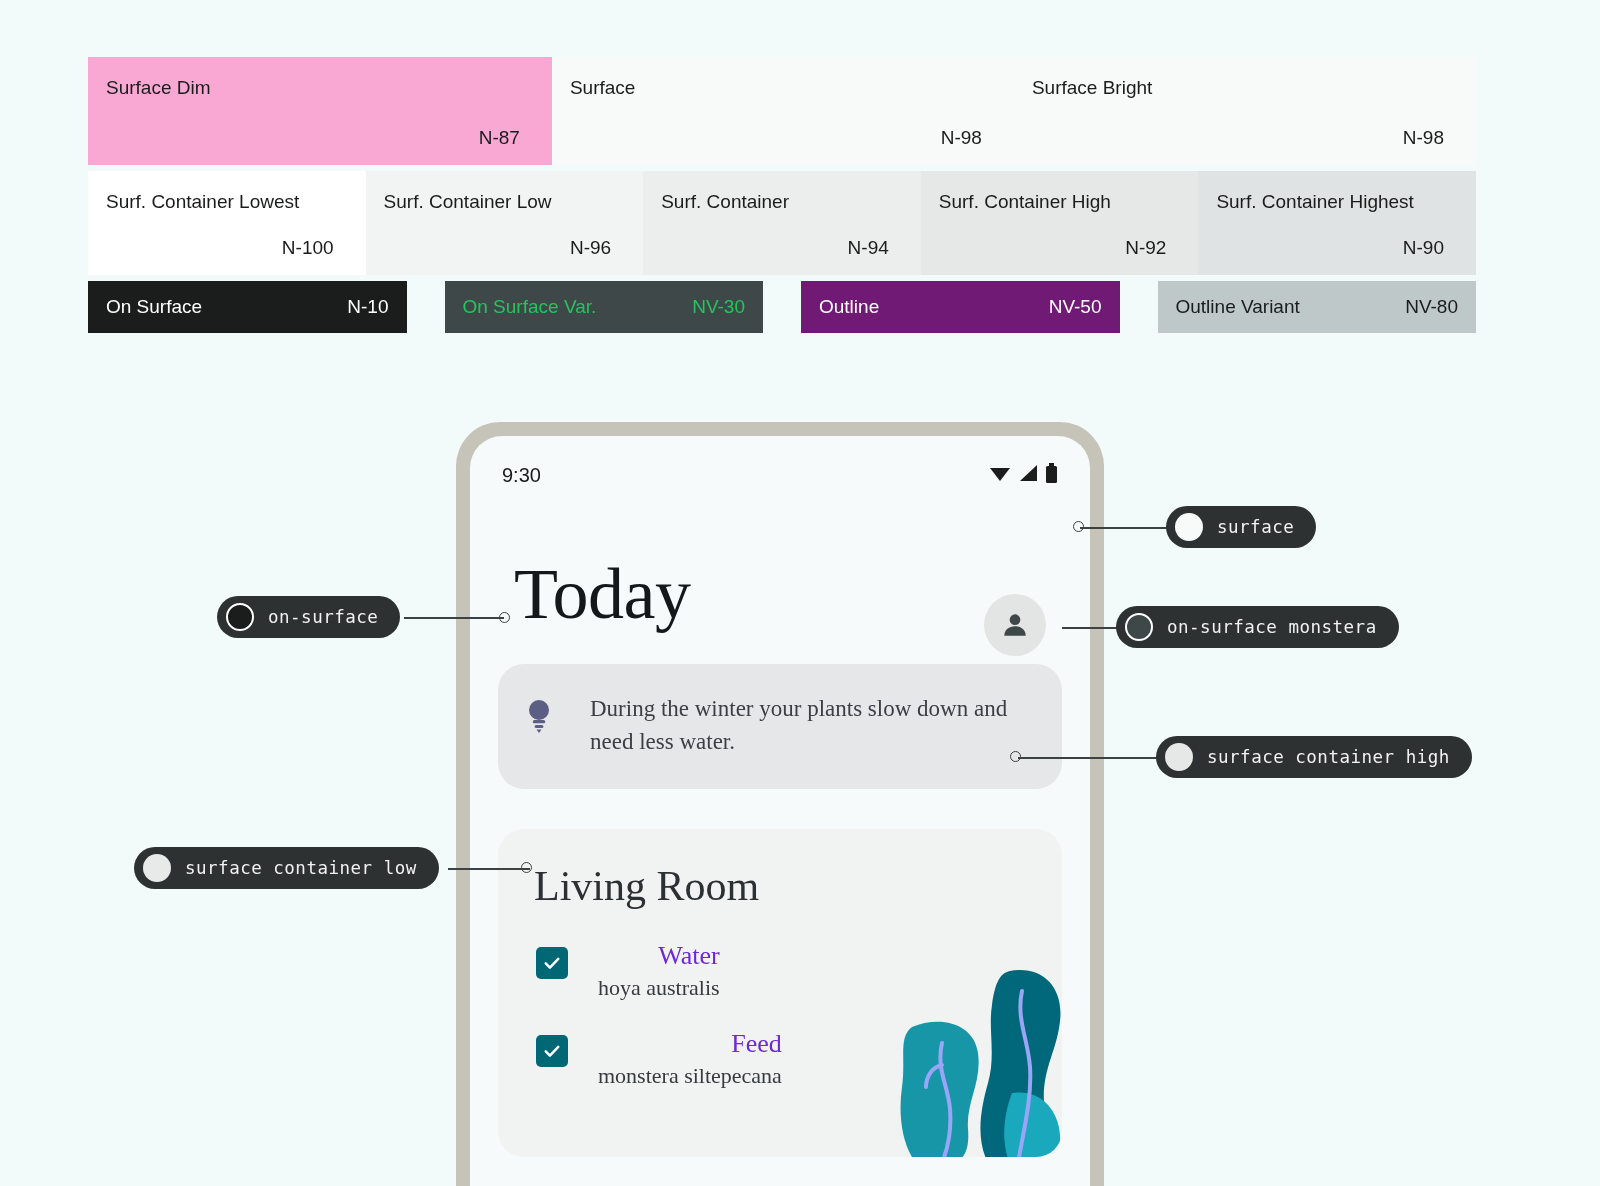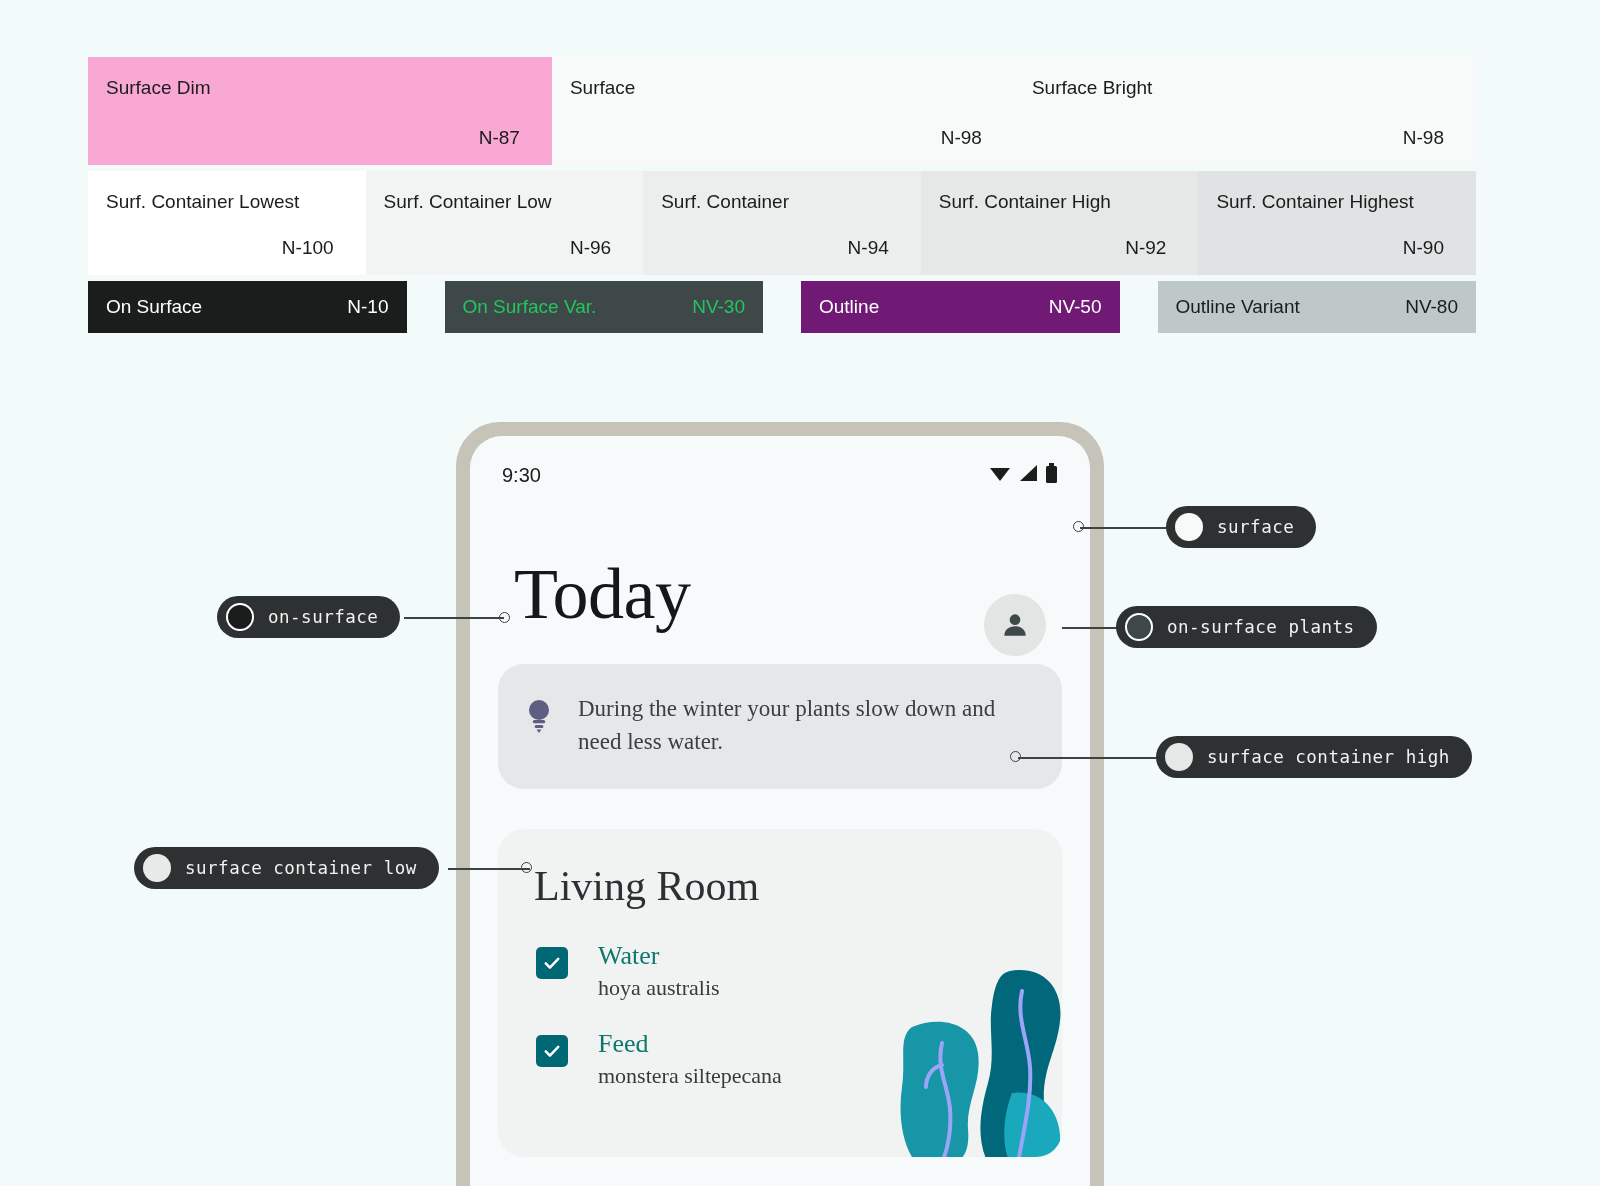--- a/index.html
+++ b/index.html
@@ -152,21 +152,21 @@
     align-items: center;
     justify-content: center;
   }
 
   #tip-card {
     margin: 34px 28px 0 28px;
     background: #e5e7e8;
     border-radius: 26px;
     display: flex;
     align-items: flex-start;
-    gap: 24px;
+    gap: 36px;
     padding: 28px 26px 30px 26px;
   }
   #tip-text {
     font-family: "Liberation Serif", "DejaVu Serif", serif;
     font-size: 23px;
     line-height: 1.45;
     color: #3b3f45;
   }
 
   #room-card {
@@ -199,22 +199,23 @@
     background: #006874;
     flex: 0 0 auto;
     margin-top: 6px;
     display: flex;
     align-items: center;
     justify-content: center;
   }
   .task-title {
     font-family: "Liberation Serif", "DejaVu Serif", serif;
     font-size: 26px;
-    color: #0f766e;
+    color: #6d28d9;
     line-height: 1.15;
+    text-align: right;
   }
   .task-sub {
     font-family: "Liberation Serif", "DejaVu Serif", serif;
     font-size: 22px;
     color: #363b3e;
     margin-top: 4px;
   }
   #plant-art {
     position: absolute;
     right: 0;
@@ -393,21 +394,21 @@
   <div class="callout-label">on-surface</div>
 </div>
 
 <div class="callout" style="left:1166px;top:506px;">
   <div class="callout-dot" style="background:#f8fafa"></div>
   <div class="callout-label">surface</div>
 </div>
 
 <div class="callout" style="left:1116px;top:606px;">
   <div class="callout-dot ringed" style="background:#3f4849"></div>
-  <div class="callout-label">on-surface plants</div>
+  <div class="callout-label">on-surface monstera</div>
 </div>
 
 <div class="callout" style="left:1156px;top:736px;">
   <div class="callout-dot" style="background:#e6e8e8"></div>
   <div class="callout-label">surface container high</div>
 </div>
 
 <div class="callout" style="left:134px;top:847px;">
   <div class="callout-dot" style="background:#e8eaea"></div>
   <div class="callout-label">surface container low</div>

